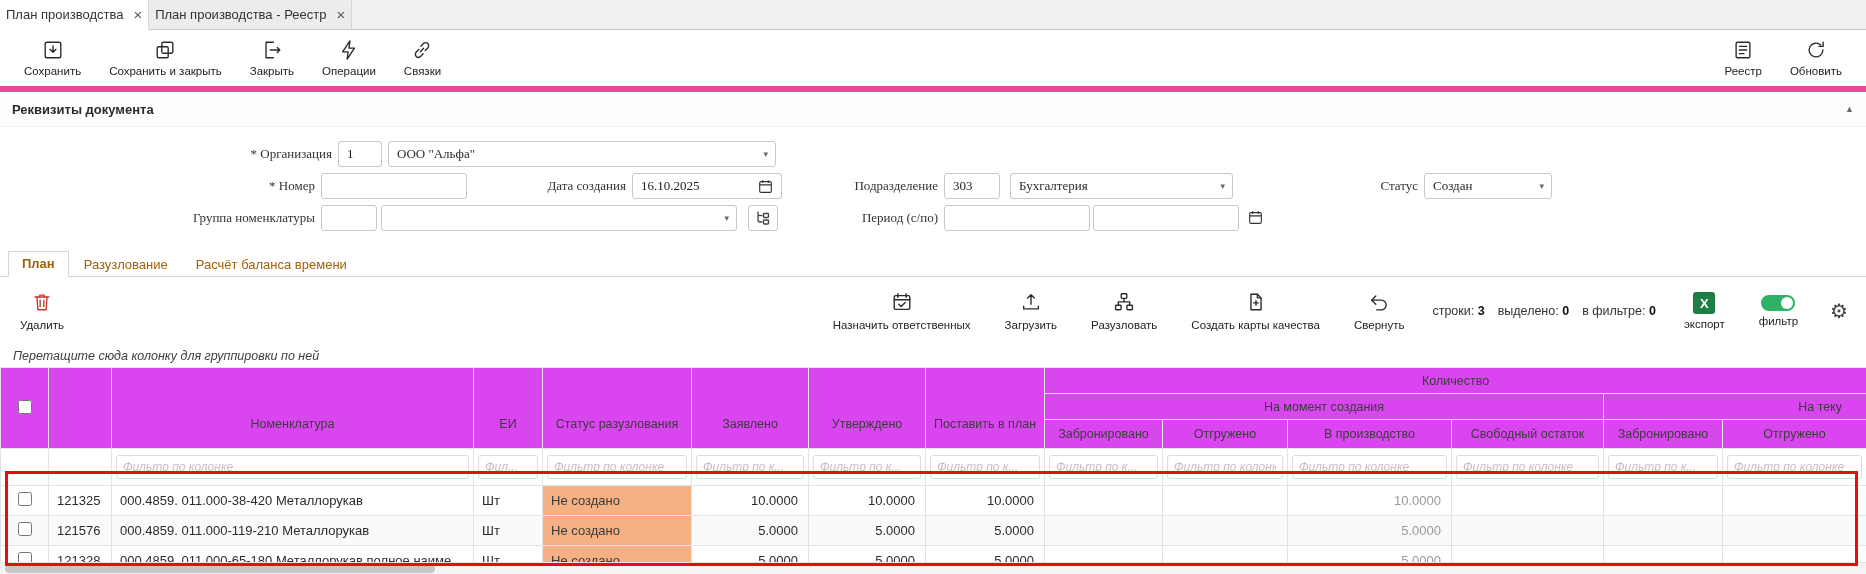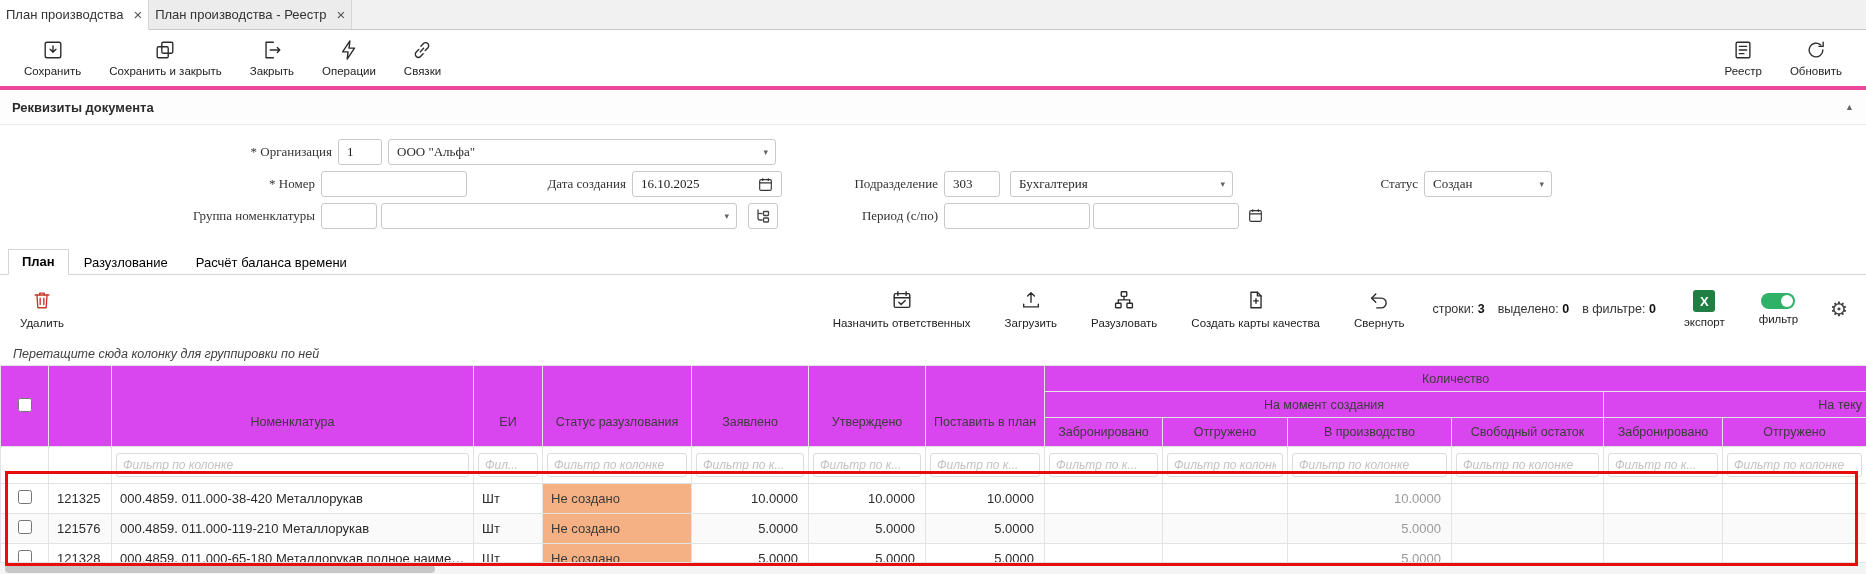--- a/index.html
+++ b/index.html
@@ -17,40 +17,40 @@
 
   
   .toolbar {display:flex; align-items:center; height:56px; padding:0 14px; gap:8px;}
   .tb-btn {display:flex; flex-direction:column; align-items:center; justify-content:center; gap:4px;
     background:none; border:none; padding:3px 10px; font-family:inherit; font-size:11.5px; color:#222; cursor:pointer;}
   .tb-btn svg {display:block;}
   .tb-spacer {flex:1;}
 
   
   .section-header {height:26px; display:flex; align-items:center; padding:17px 12px; font-weight:bold;
-    border-top:4px solid #ec4899; border-bottom:1px solid #ececec; background:#fdfdfd;}
+    border-top:6px solid #ec4899; border-bottom:1px solid #ececec; background:#fdfdfd;}
   .collapse-arrow {margin-left:auto; font-size:9px; color:#666; cursor:pointer;}
 
   .form {position:relative; height:124px; background:#fff;font-family:Liberation Serif, serif;}
   .f-label {position:absolute; height:26px; line-height:26px; text-align:right; color:#333; font-size:13px;}
   .f-input {position:absolute; height:26px; border:1px solid #c8c8c8; border-radius:3px; background:#fff;
     font-size:13px; padding:0 8px; color:#222; font-family:inherit; display:flex; align-items:center;}
   input.f-input {display:inline-block;}
   .f-select {position:absolute; height:26px; border:1px solid #c8c8c8; border-radius:3px; background:#fff;
     display:flex; align-items:center; padding:0 22px 0 8px;}
   .f-select .chev {position:absolute; right:7px; top:50%; transform:translateY(-50%); font-size:9px; color:#666;}
   .cal-ic {margin-left:auto; display:flex; cursor:pointer;}
   .icon-abs {position:absolute; display:flex; align-items:center; justify-content:center;}
   .tree-btn {position:absolute; width:30px; height:26px; border:1px solid #c8c8c8; border-radius:3px; background:#fff;
     display:flex; align-items:center; justify-content:center; cursor:pointer;}
 
   
   .view-tabs {display:flex; align-items:flex-end; height:26px; padding-left:8px; gap:2px; position:relative;}
   .view-tabs::after {content:""; position:absolute; left:0; right:0; bottom:0; height:1px; background:#d5d5d5;}
-  .vtab {padding:4px 13px 5px; color:#000000; position:relative; z-index:1; cursor:pointer;}
+  .vtab {padding:4px 13px 5px; color:#a16207; position:relative; z-index:1; cursor:pointer;}
   .vtab.active {background:#fff; border:1px solid #d5d5d5; border-bottom:1px solid #fff; font-weight:bold;}
 
   
   .grid-toolbar {display:flex; align-items:center; height:68px; padding:0 14px;}
   .gt-btn {display:flex; flex-direction:column; align-items:center; gap:4px; border:none; background:none;
     font-family:inherit; font-size:11.5px; color:#222; padding:2px 6px; cursor:pointer; white-space:nowrap;}
   .gt-right {margin-left:auto; display:flex; align-items:center; gap:22px;}
   .counters {display:flex; gap:13px; font-size:12.5px; color:#333; align-items:center;}
   .counter b {color:#111;}
   .excel-box {width:22px; height:22px; border-radius:3px; background:#1e7e44; color:#fff; font-weight:bold;
@@ -60,21 +60,21 @@
   .gear {font-size:20px; color:#444; background:none; border:none; cursor:pointer; padding:0 4px;}
   .hint {height:22px; display:flex; align-items:center; padding:0 13px; font-style:italic; color:#404040; font-size:12.5px;}
 
   
   table.grid {border-collapse:collapse; table-layout:fixed; width:1866px;}
   .grid th, .grid td {border:1px solid #e3e3e3; overflow:hidden;}
   .grid thead th {background:#d946ef; font-weight:normal; color:#3c3c3c; font-size:12.5px;}
   .grid .h-top th {height:26px; text-align:center;}
   .grid th.tall {vertical-align:bottom; text-align:center; padding-bottom:15px; line-height:1.25;}
   .grid .h-names th {height:29px; vertical-align:middle; text-align:center;}
-  .grid th.group-cut {text-align:right; padding-right:4px;}
+  .grid th.group-cut {text-align:right; padding-right:24px;}
   .grid .h-filters th {height:37px; background:#fff; padding:0 4px; vertical-align:middle;}
   .filter-in {width:100%; height:24px; border:1px solid #dcdcdc; border-radius:3px; padding:0 6px;
     font-size:12px; font-family:inherit; color:#333;}
   .filter-in::placeholder {color:#c2c2c2; font-style:italic;}
   .grid tbody td {height:30px; font-size:13px; background:#fff; white-space:nowrap;}
   .grid tbody tr:nth-child(even) td {background:#fafafa;}
   .grid td.num {text-align:right; padding-right:10px;}
   .grid td.cell-id {padding-left:8px;}
   .grid td.cell-name {padding-left:8px; text-overflow:ellipsis;}
   .grid td.cell-unit {padding-left:8px;}

